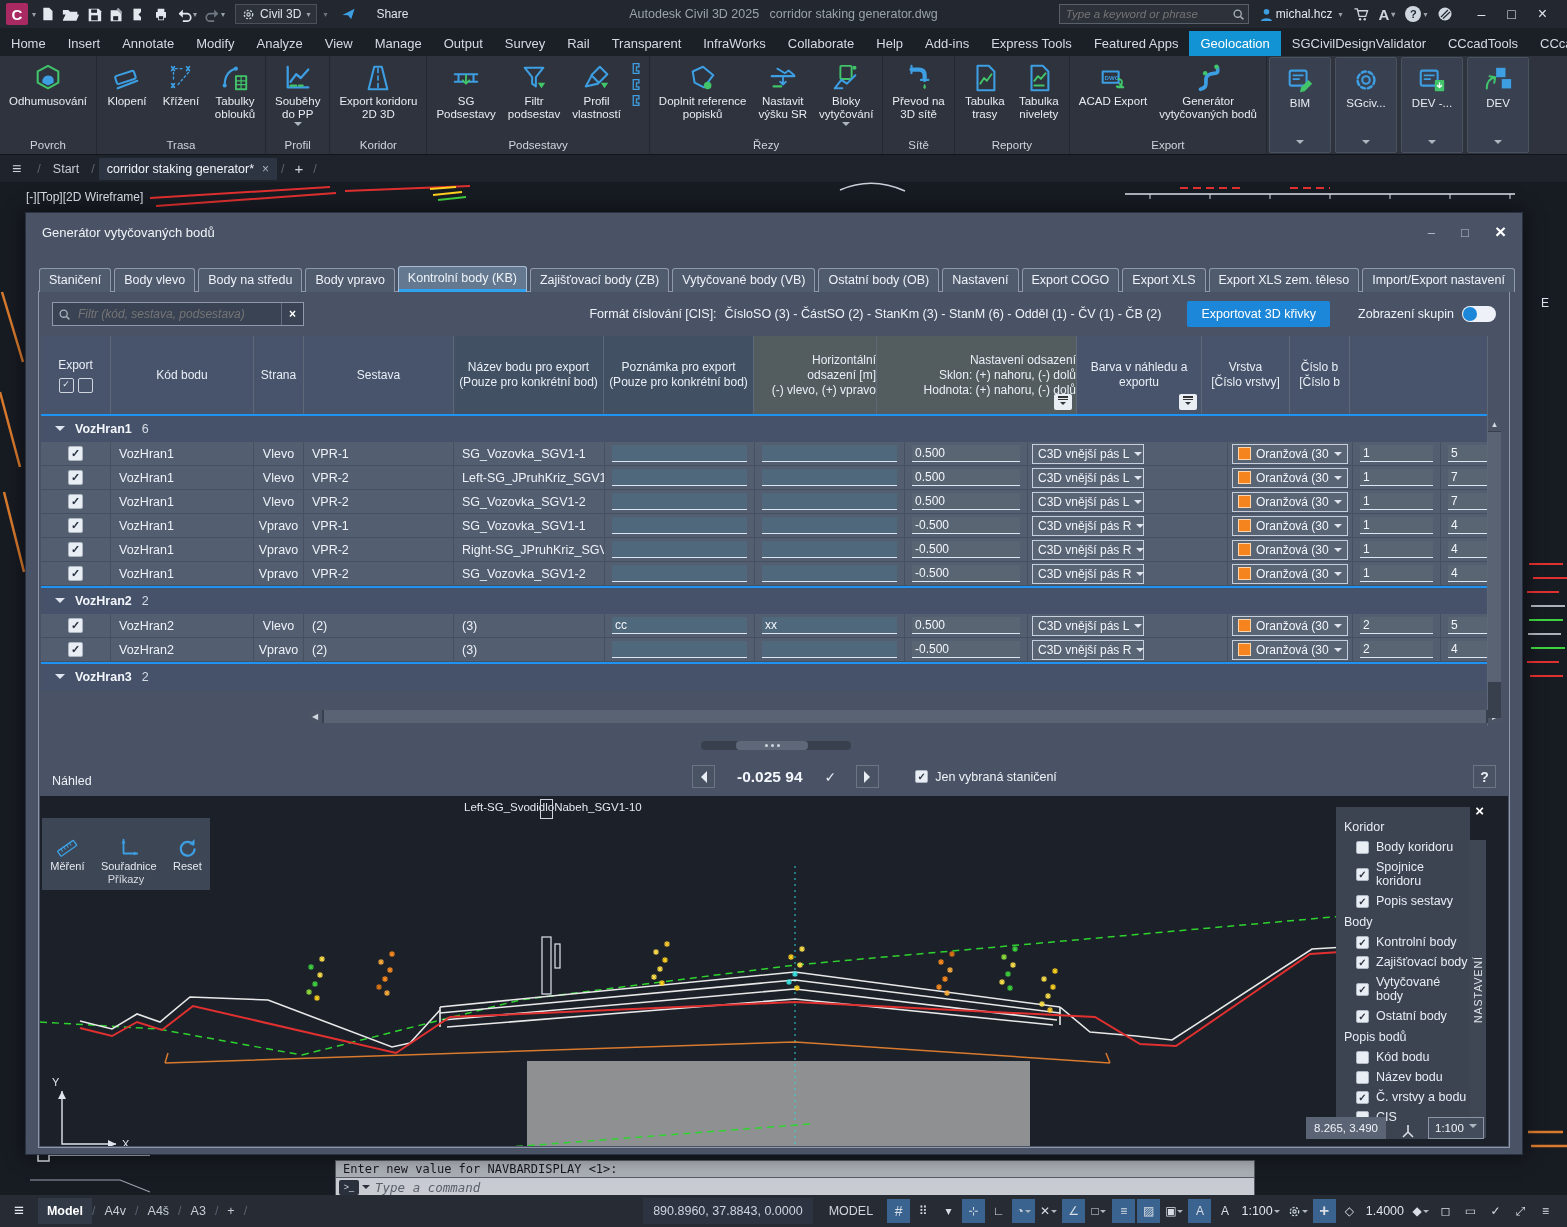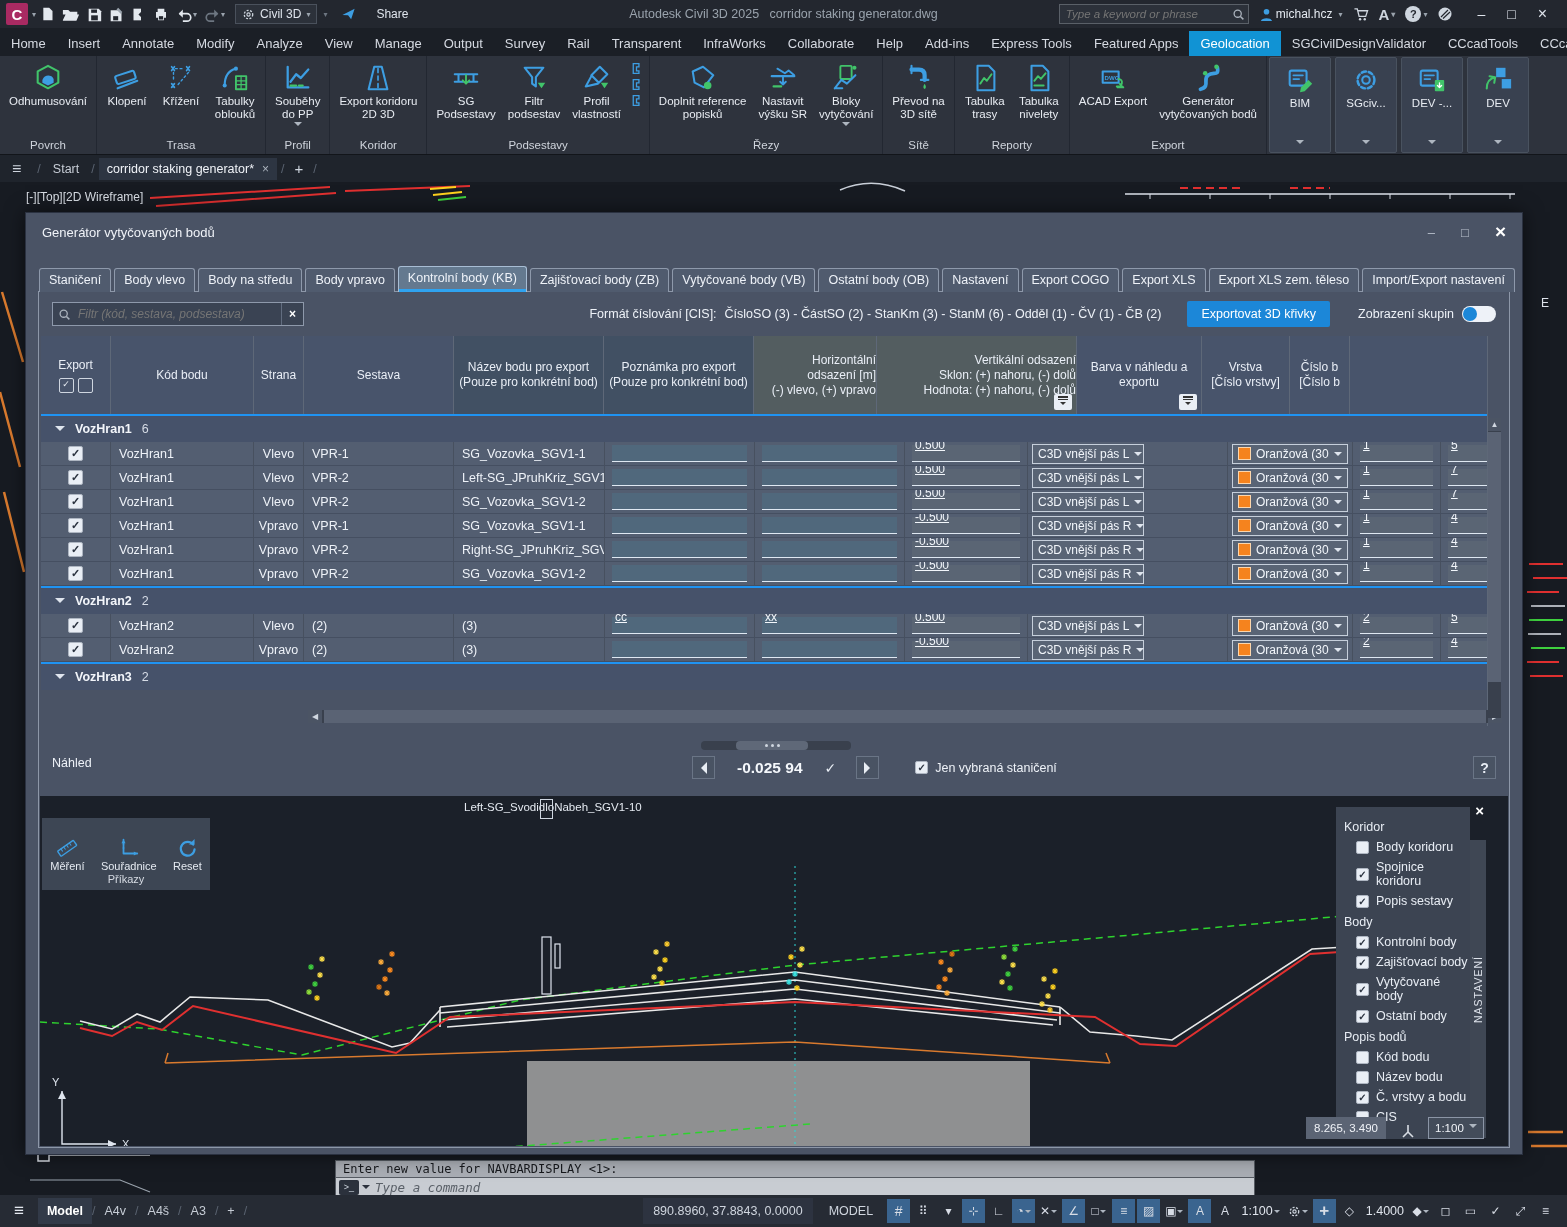--- a/index.html
+++ b/index.html
@@ -102,39 +102,39 @@
   .trow-group .tri{width:0;height:0;border:5px solid transparent;border-top-color:#dfe5ee;margin-top:4px;}
   .trow-group .gname{font-weight:bold;color:#f2f5fa;}
   .trow-group .gcount{color:#d6dce6;}
   .tr{display:flex;height:24px;background:#535e71;border-bottom:1px solid #454f61;}
   .td{border-right:1px solid #47505f;display:flex;align-items:center;font-size:12.5px;
     color:#eef2f8;padding-left:8px;overflow:hidden;white-space:nowrap;}
   .td.center{justify-content:center;padding-left:0;}
   .cb{width:15px;height:15px;background:#e9eef5;border:1px solid #aeb6c2;border-radius:2px;
     display:flex;align-items:center;justify-content:center;font-size:11px;color:#2b3340;font-weight:bold;}
   .cell-input{height:17px;margin:0 7px;flex:1;border-bottom:1px solid #dfe8f2;font-size:12px;
-    display:flex;align-items:flex-end;padding:0 3px 9px 3px;color:#f2f6fb;text-decoration:underline;}
+    display:flex;align-items:flex-end;padding:0 3px 1px 3px;color:#f2f6fb;}
   .cell-input.teal{background:#50687c;}
   .cell-input.plain{background:#5a6574;}
   .sel{height:20px;margin:0 4px;border:1px solid #c6cfdb;background:#596475;display:flex;
     align-items:center;padding:0 5px;font-size:12px;gap:5px;color:#f2f6fb;}
   .sel .chev{width:0;height:0;border:4px solid transparent;border-top-color:#dfe5ee;margin-left:auto;margin-top:4px;}
   .swatch{width:13px;height:13px;background:#f5831e;border:1px solid #fbd6ad;}
   .hscroll{position:absolute;left:282px;right:20px;top:497px;height:13px;background:#39404d;display:flex;align-items:center;}
   .hscroll .ar{width:14px;height:13px;background:#4b5464;color:#cfd6df;font-size:8px;display:flex;align-items:center;justify-content:center;}
   .hscroll .thumb{flex:1;height:13px;background:#5a6374;margin:0 2px;}
   #vscroll{position:absolute;left:1462px;top:205px;width:13px;height:300px;background:#39404d;}
   #vscroll .ar{height:13px;color:#cfd6df;font-size:8px;display:flex;align-items:center;justify-content:center;background:#4b5464;}
   #vscroll .thumb{position:absolute;top:14px;left:0;right:0;height:250px;background:#5a6374;}
   
   #pager-slider{position:absolute;top:528px;left:675px;width:150px;height:9px;background:#39404d;border-radius:4px;}
   #pager-slider .pthumb{position:absolute;left:35px;width:72px;height:9px;background:#5f6878;border-radius:4px;
     display:flex;align-items:center;justify-content:center;gap:3px;}
   #pager-slider .pthumb i{width:3px;height:3px;background:#cfd6df;border-radius:50%;}
-  #pagerrow{position:absolute;top:543px;left:26px;right:26px;height:32px;display:flex;align-items:flex-start;font-size:12.5px;}
+  #pagerrow{position:absolute;top:543px;left:26px;right:26px;height:32px;display:flex;align-items:flex-end;font-size:12.5px;}
   .pbtn{width:23px;height:23px;background:#495363;border:1px solid #6a7586;display:flex;
     align-items:center;justify-content:center;}
   .pbtn .tl{width:0;height:0;border:6px solid transparent;}
   .pbtn .tl.left{border-right-color:#e8edf4;margin-left:-5px;}
   .pbtn .tl.right{border-left-color:#e8edf4;margin-right:-5px;}
   .pval{font-size:15.5px;font-weight:bold;color:#f4f7fb;margin:0 22px;}
   .pcheck{color:#e8edf4;font-size:14px;margin-right:10px;}
   .onlysel{display:flex;align-items:center;gap:7px;margin-left:36px;}
   .helpbtn{margin-left:auto;width:23px;height:23px;background:#495363;border:1px solid #6a7586;
     color:#e8edf4;font-size:14px;font-weight:bold;display:flex;align-items:center;justify-content:center;}
@@ -778,21 +778,21 @@
         <div class="th hl" style="width: 150px; flex: 0 0 auto;">
           <span>Poznámka pro export</span>
           <span>(Pouze pro konkrétní bod)</span>
         </div>
         <div class="th gn2" style="width: 123px; flex: 0 0 auto;">
           <span>Horizontální</span>
           <span>odsazení [m]</span>
           <span>(-) vlevo, (+) vpravo</span>
         </div>
         <div class="th gn2" style="width: 200px; flex: 0 0 auto;">
-          <span>Vertikální odsazení</span>
+          <span>Nastavení odsazení</span>
           <span>Sklon: (+) nahoru, (-) dolů</span>
           <span>Hodnota: (+) nahoru, (-) dolů</span>
           <span class="hdr-ico">
             <i></i>
             <i></i>
             <b></b>
           </span>
         </div>
         <div class="th" style="width: 125px; flex: 0 0 auto;">
           <span>Barva v náhledu a</span>

